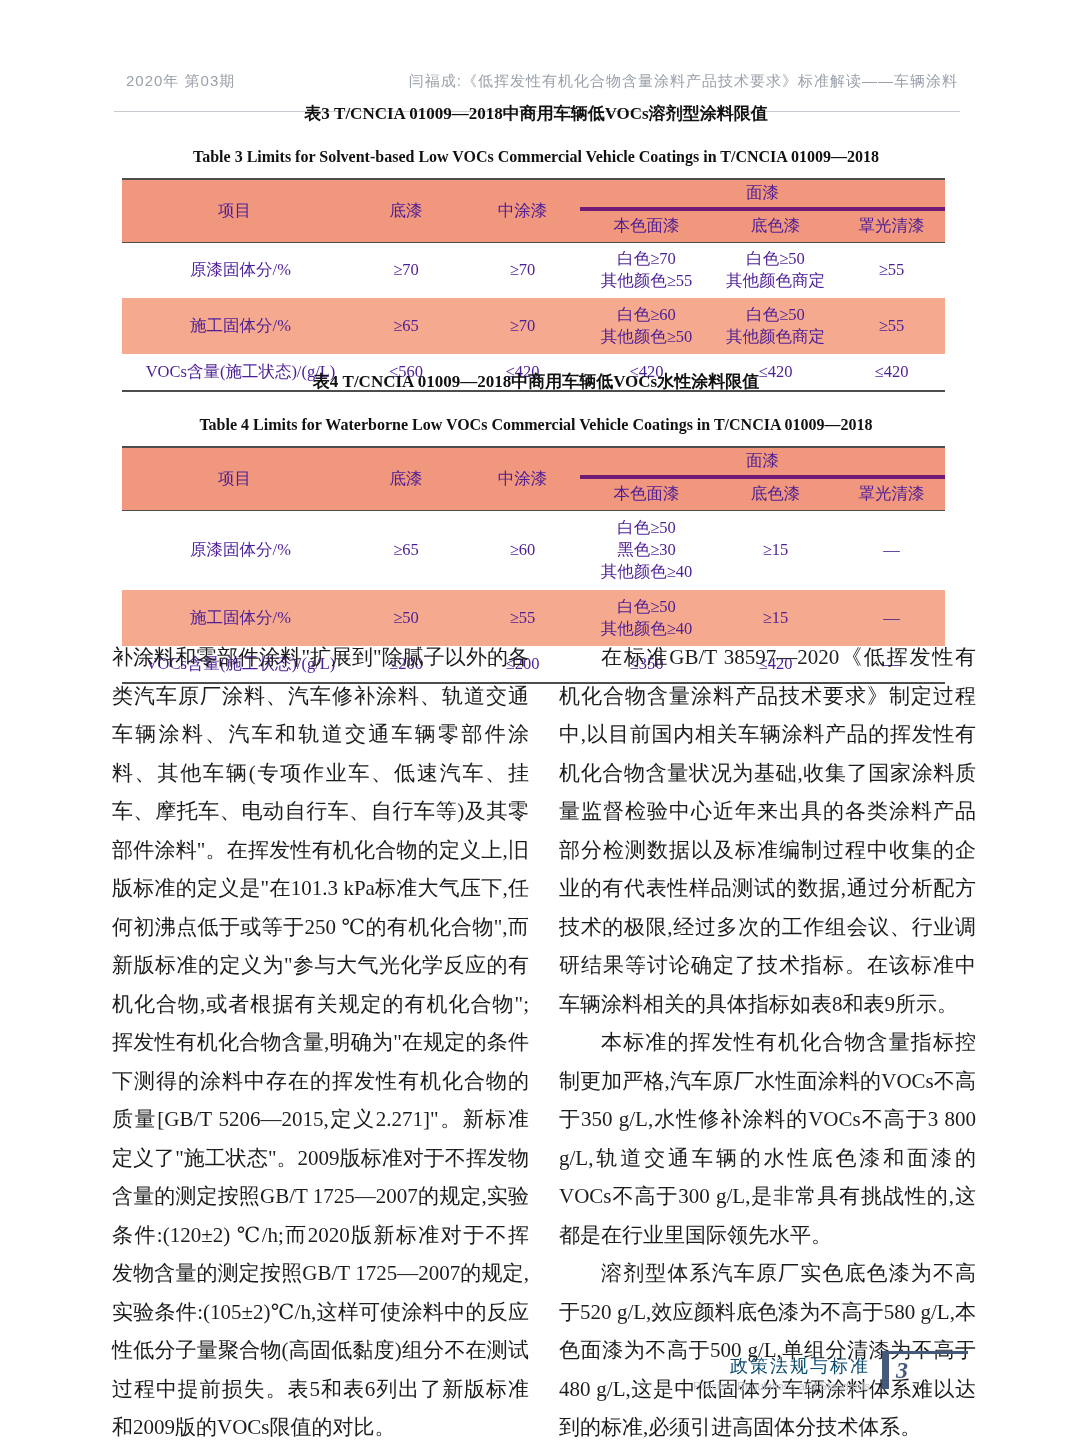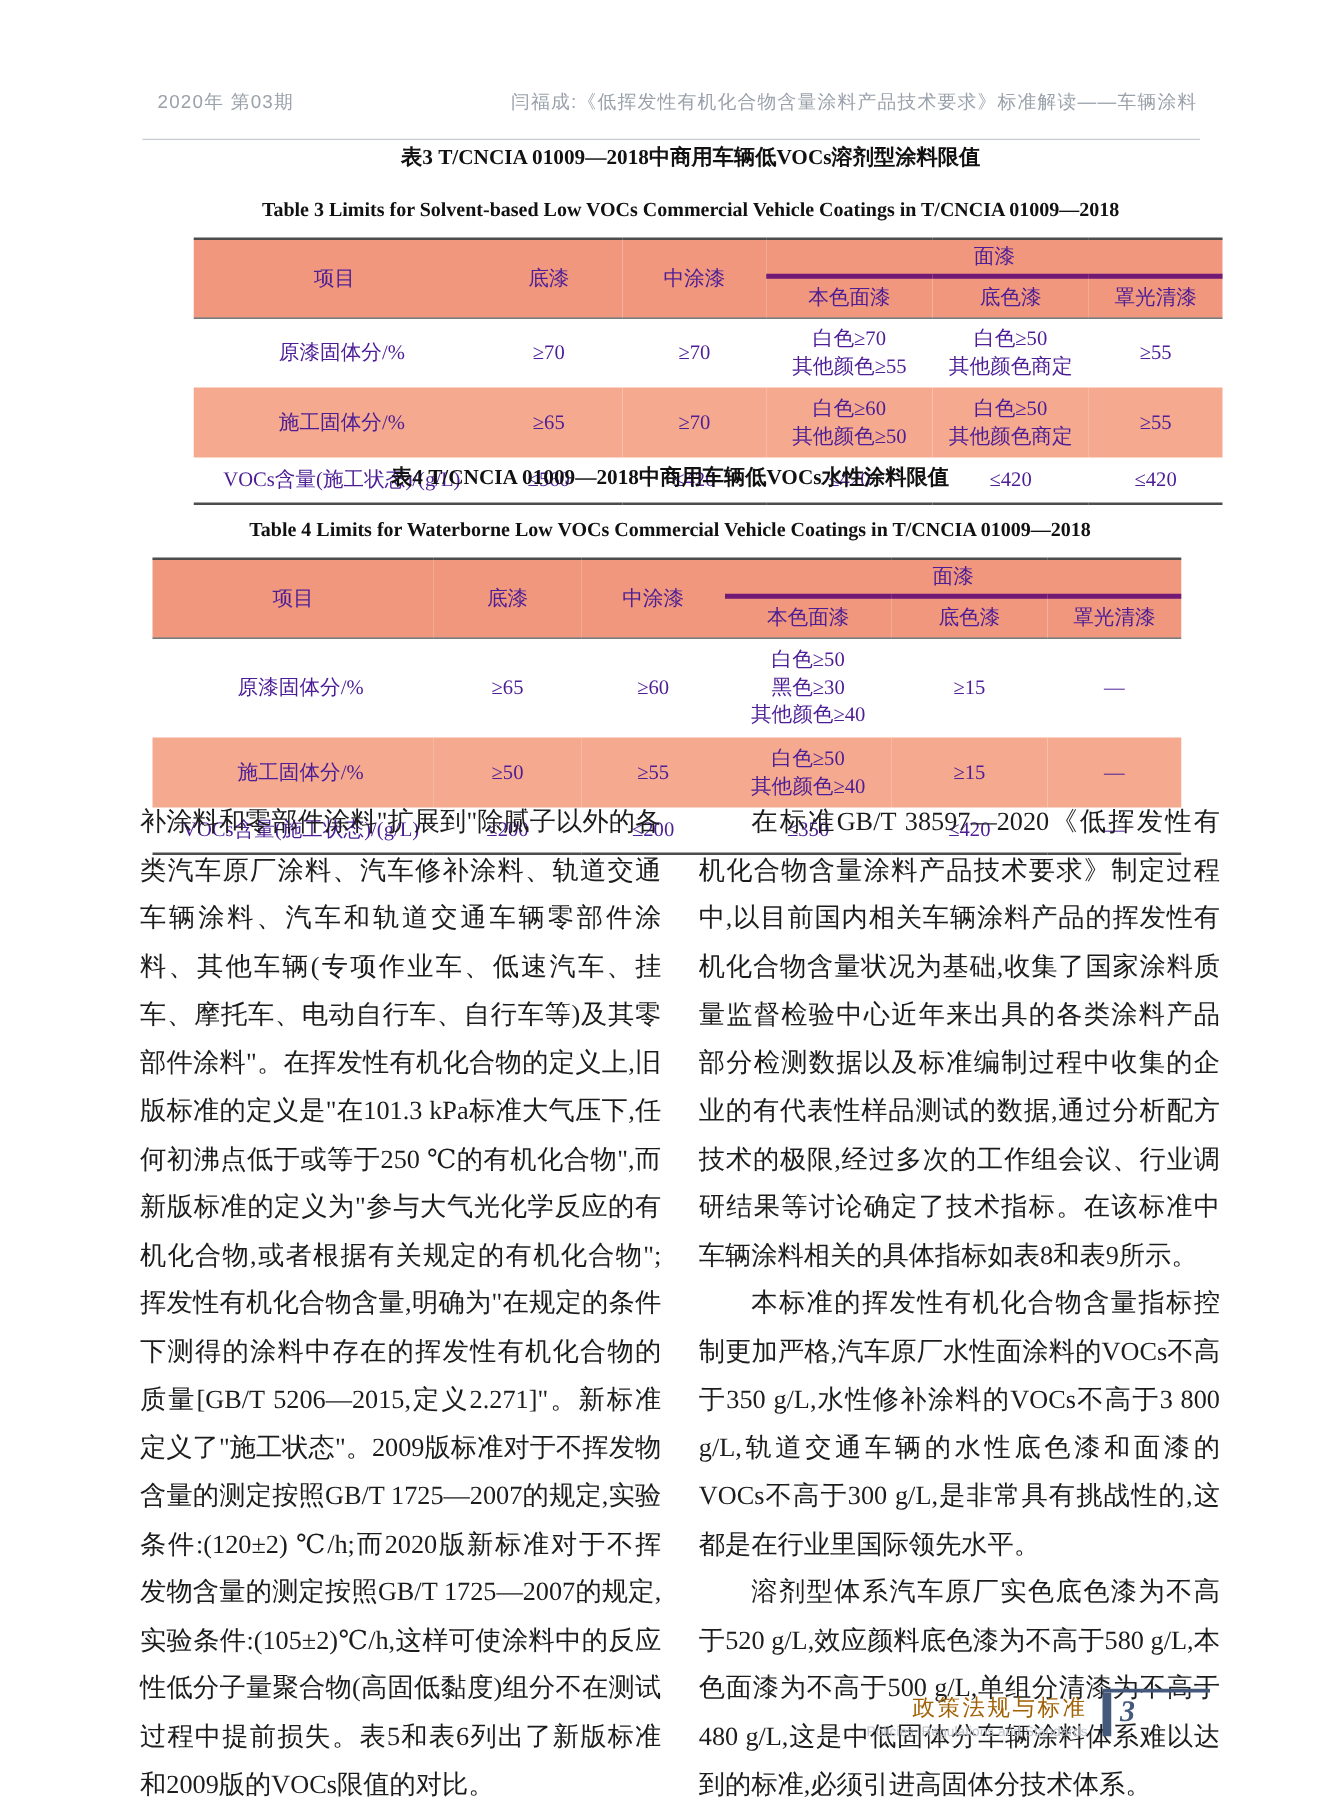--- a/index.html
+++ b/index.html
@@ -70,21 +70,21 @@
   }
   .col p.indent { text-indent: 2em; }
 
   
   .pg-footer {
     position: absolute; top: 1351px; right: 104px;
     display: flex; align-items: flex-start;
   }
   .footer-words { text-align: right; margin-top: 3px; }
   .footer-cn {
-    font-size: 18px; color: #a16207; letter-spacing: 2px;
+    font-size: 18px; color: #0c4a6e; letter-spacing: 2px;
     font-family: "Liberation Sans", sans-serif;
   }
   .footer-en {
     font-size: 11px; color: #c0c4cb; margin-top: 2px;
     font-family: "Liberation Sans", sans-serif;
   }
   .pagenum-mark {
     position: relative; width: 86px; height: 40px; margin-left: 12px;
     border-top: 3px solid #44597c;
   }
@@ -99,21 +99,21 @@
   }
 </style>
 </head>
 <body>
 
 <div class="pg-header">
   <span>2020年 第03期</span>
   <span>闫福成:《低挥发性有机化合物含量涂料产品技术要求》标准解读——车辆涂料</span>
 </div>
 
-<div class="tbl-block" style="top:114px;padding-left:33px;">
+<div class="tbl-block" style="top:102px;">
   <div class="tbl-title-cn">表3 T/CNCIA 01009—2018中商用车辆低VOCs溶剂型涂料限值</div>
   <div class="tbl-title-en">Table 3 Limits for Solvent-based Low VOCs Commercial Vehicle Coatings in T/CNCIA 01009—2018</div>
 
   <table class="limits">
     <colgroup>
         <col class="c0">
         <col class="c1">
         <col class="c2">
         <col class="c3">
         <col class="c4">

